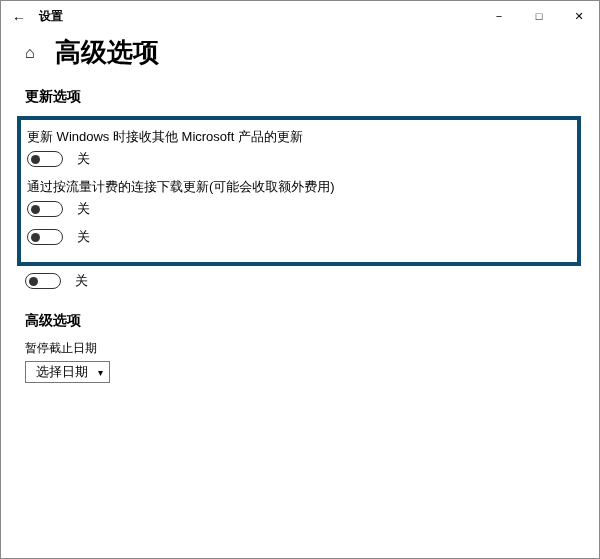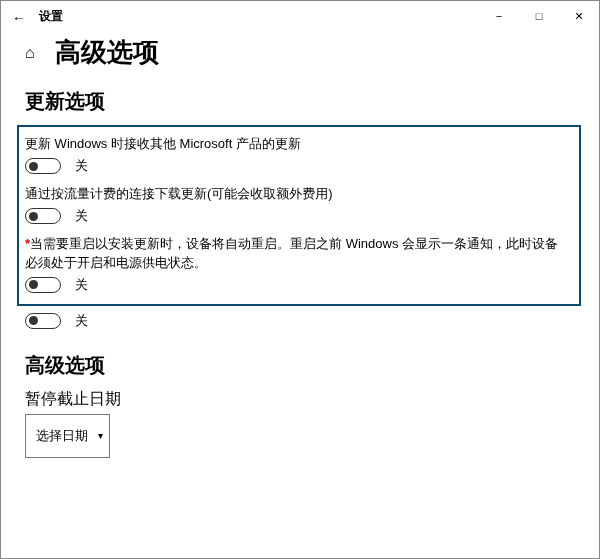--- a/index.html
+++ b/index.html
@@ -57,21 +57,21 @@
     font-size: 16px;
     margin-right: 12px;
     cursor: pointer;
   }
   .page-title {
     font-size: 26px;
     font-weight: 600;
     font-family: Liberation Mono, monospace;
   }
   .section-heading {
-    font-size: 20px;
+    font-size: 14px;
     font-weight: 600;
     margin-top: 14px;
     margin-bottom: 10px;
   }
   .option-block {
     margin-bottom: 10px;
   }
   .option-label {
     font-size: 13px;
     margin-bottom: 4px;
@@ -103,41 +103,41 @@
     width: 9px;
     height: 9px;
     border-radius: 50%;
     background: #333;
   }
   .toggle-state {
     margin-left: 14px;
     font-size: 13px;
   }
   .highlight-box {
-    border: 2px solid #0c4a6e;
-    padding: 8px 8px 0 6px;
+    border: 4px solid #0c4a6e;
+    padding: 8px 8px 6px 6px;
     margin-left: -8px;
     margin-right: -6px;
     margin-bottom: 6px;
   }
   .desc-text {
     font-size: 13px;
     line-height: 1.5;
     margin-top: 6px;
     margin-bottom: 10px;
   }
   .small-label {
-    font-size: 16px;
+    font-size: 12px;
     margin-bottom: 4px;
   }
   .dropdown {
     display: inline-flex;
     align-items: center;
     border: 1px solid #777;
-    height: 44px;
+    height: 22px;
     padding: 0 6px 0 10px;
     font-size: 13px;
     cursor: pointer;
     user-select: none;
   }
   .dropdown .chev {
     margin-left: 10px;
     font-size: 10px;
   }
 </style>
@@ -174,21 +174,20 @@
 
     <div class="option-block">
       <div class="option-label">通过按流量计费的连接下载更新(可能会收取额外费用)</div>
       <div class="toggle-row">
         <div class="toggle"></div>
         <div class="toggle-state">关</div>
       </div>
     </div>
 
     <div class="option-block">
-      <div class="option-label"><span class="red-star">*</span><span>当需要重启以安装更新时，设备将自动重启。重启之前 Windows 会显示一条通知，此时设备必须处于开启和电源供电状态。</span></div>
       <div class="toggle-row">
         <div class="toggle"></div>
         <div class="toggle-state">关</div>
       </div>
     </div>
 
   </div>
 
 
   <div class="option-block">

